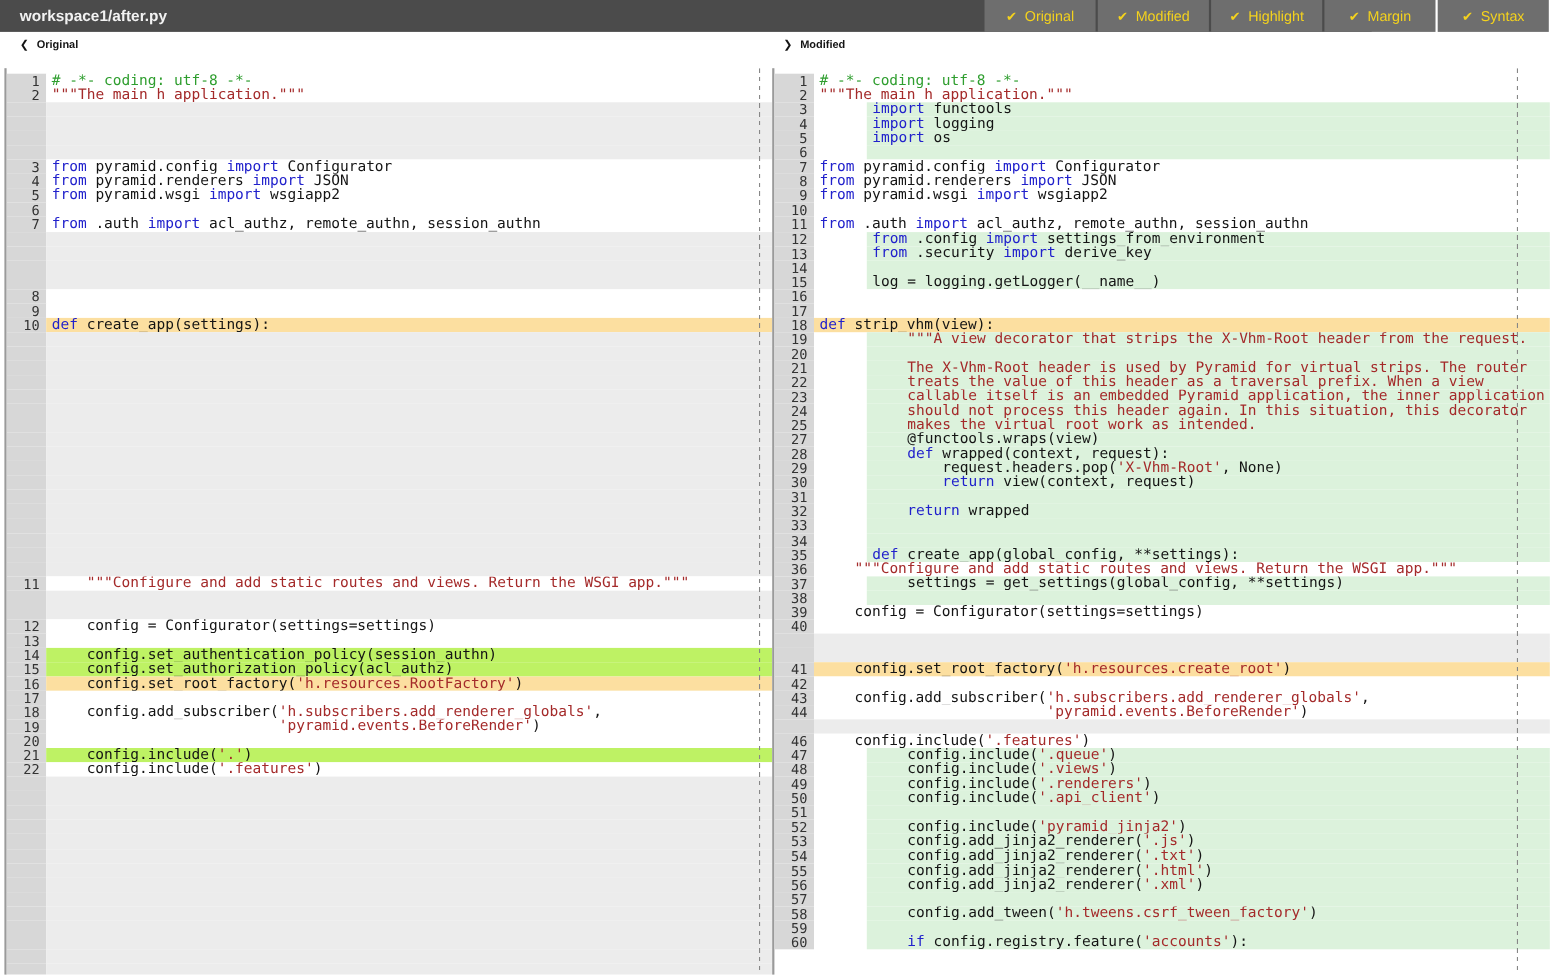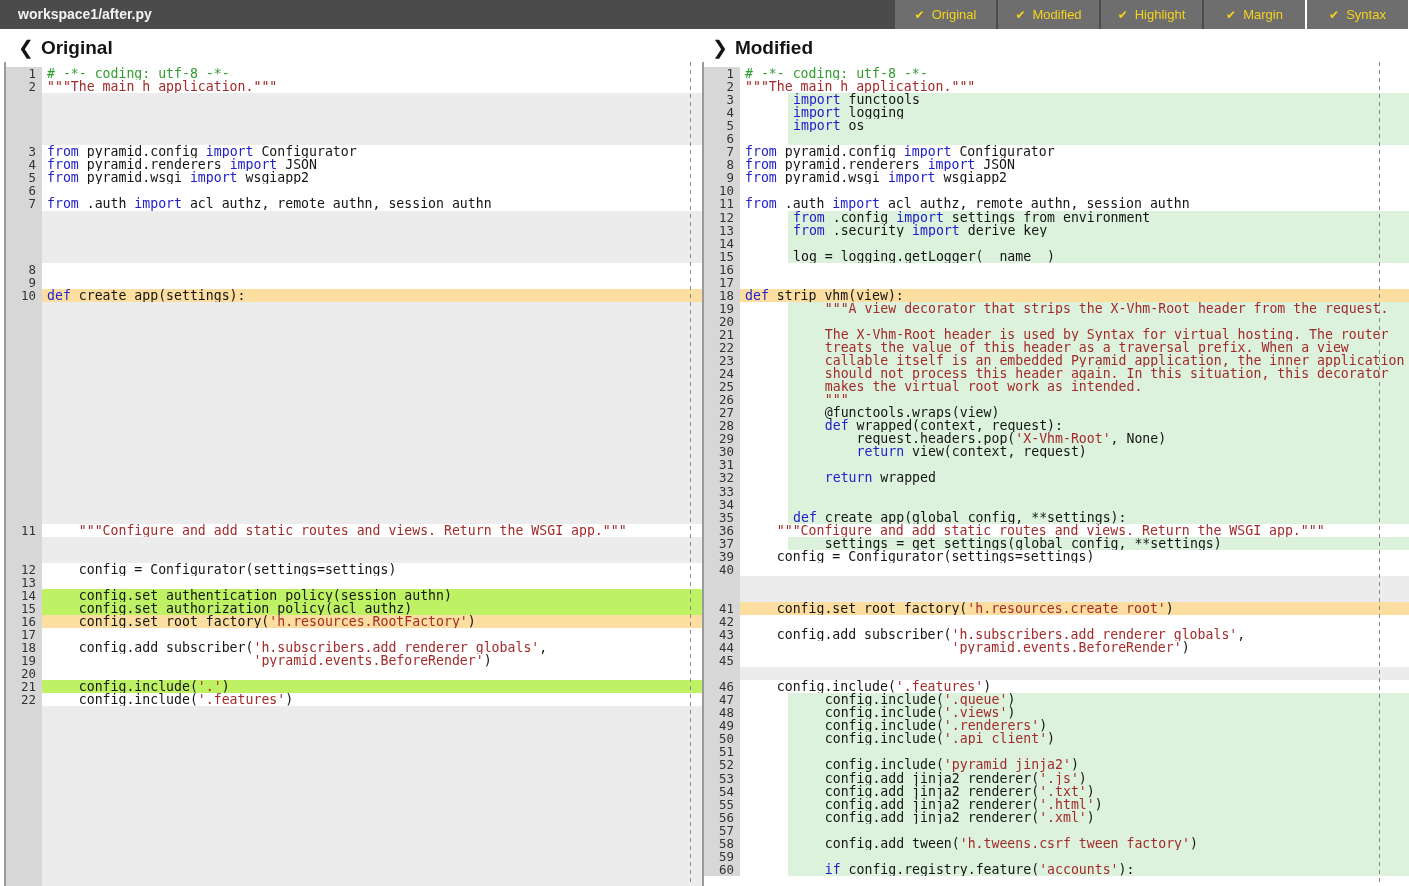--- a/index.html
+++ b/index.html
@@ -11,21 +11,21 @@
               background:#4b4b4b; }
   .window-title { position:absolute; left:18px; top:0; height:29px; line-height:29px;
               color:#f2f2f2; font-size:14px; font-weight:bold; }
   .toolbar { position:absolute; left:895px; top:0; height:29px; display:flex; gap:2px; }
   .tbtn { width:101px; height:29px; background:#6e6e6e; color:#f4d21d;
           font-size:13px; display:flex; align-items:center; justify-content:center;
           gap:7px; cursor:pointer; white-space:nowrap; }
   .tbtn .chk { font-size:12px; }
 
   
-  .pane-header { position:absolute; top:36px; font-size:19px; font-weight:bold;
+  .pane-header { position:absolute; top:36px; font-size:10px; font-weight:bold;
                  color:#141414; }
   .pane-header .arrow { font-family:"DejaVu Sans", sans-serif; font-weight:bold;
                  margin-right:7px; }
   #hdr-left  { left:18px; }
   #hdr-right { left:712px; }
 
   
   .pane { position:absolute; top:62px; height:824px; overflow:hidden;
           border-left:2px solid #9a9a9a; background:#ffffff; }
   #pane-left  { left:4px;   width:698px; }
@@ -427,43 +427,39 @@
       <div class="row add">
         <span class="ln">19</span>
         <span class="code">    <span class="s">"""</span><span class="s">A view decorator that strips the X-Vhm-Root header from the request.</span></span>
       </div>
       <div class="row add">
         <span class="ln">20</span>
         <span class="code"></span>
       </div>
       <div class="row add">
         <span class="ln">21</span>
-        <span class="code"><span class="s">    The X-Vhm-Root header is used by Syntax for virtual hosting. The router</span></span>
+        <span class="code"><span class="s">    The X-Vhm-Root header is used by Pyramid for virtual strips. The router</span></span>
       </div>
       <div class="row add">
         <span class="ln">22</span>
         <span class="code"><span class="s">    treats the value of this header as a traversal prefix. When a view</span></span>
       </div>
       <div class="row add">
         <span class="ln">23</span>
         <span class="code"><span class="s">    callable itself is an embedded Pyramid application, the inner application</span></span>
       </div>
       <div class="row add">
         <span class="ln">24</span>
         <span class="code"><span class="s">    should not process this header again. In this situation, this decorator</span></span>
       </div>
       <div class="row add">
         <span class="ln">25</span>
         <span class="code"><span class="s">    makes the virtual root work as intended.</span></span>
       </div>
       <div class="row add">
-        <span class="ln">26</span>
-        <span class="code"><span class="s">    """</span></span>
-      </div>
-      <div class="row add">
         <span class="ln">27</span>
         <span class="code">    @functools.wraps(view)</span>
       </div>
       <div class="row add">
         <span class="ln">28</span>
         <span class="code">    <span class="k">def</span> wrapped(context, request):</span>
       </div>
       <div class="row add">
         <span class="ln">29</span>
         <span class="code">        request.headers.pop(<span class="s">'X-Vhm-Root'</span>, None)</span>
@@ -492,20 +488,24 @@
         <span class="ln">35</span>
         <span class="code"><span class="k">def</span> create_app(global_config, **settings):</span>
       </div>
       <div class="row ctx">
         <span class="ln">36</span>
         <span class="code">    <span class="s">"""</span><span class="s">Configure and add static routes and views. Return the WSGI app."""</span></span>
       </div>
       <div class="row add">
         <span class="ln">37</span>
         <span class="code">    settings = get_settings(global_config, **settings)</span>
+      </div>
+      <div class="row add">
+        <span class="ln">38</span>
+        <span class="code"></span>
       </div>
       <div class="row ctx">
         <span class="ln">39</span>
         <span class="code">    config = Configurator(settings=settings)</span>
       </div>
       <div class="row ctx">
         <span class="ln">40</span>
         <span class="code"></span>
       </div>
       <div class="row gap">
@@ -525,24 +525,20 @@
         <span class="code"></span>
       </div>
       <div class="row ctx">
         <span class="ln">43</span>
         <span class="code">    config.add_subscriber(<span class="s">'h.subscribers.add_renderer_globals'</span>,</span>
       </div>
       <div class="row ctx">
         <span class="ln">44</span>
         <span class="code">                          <span class="s">'pyramid.events.BeforeRender'</span>)</span>
       </div>
-      <div class="row ctx">
-        <span class="ln">45</span>
-        <span class="code"></span>
-      </div>
       <div class="row gap">
         <span class="ln"></span>
         <span class="code"></span>
       </div>
       <div class="row ctx">
         <span class="ln">46</span>
         <span class="code">    config.include(<span class="s">'.features'</span>)</span>
       </div>
       <div class="row add">
         <span class="ln">47</span>

